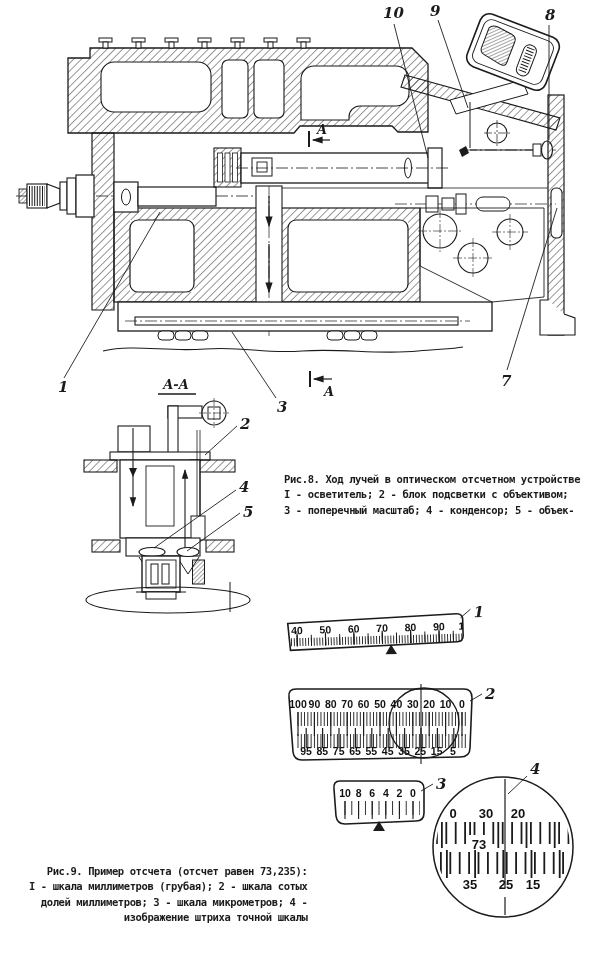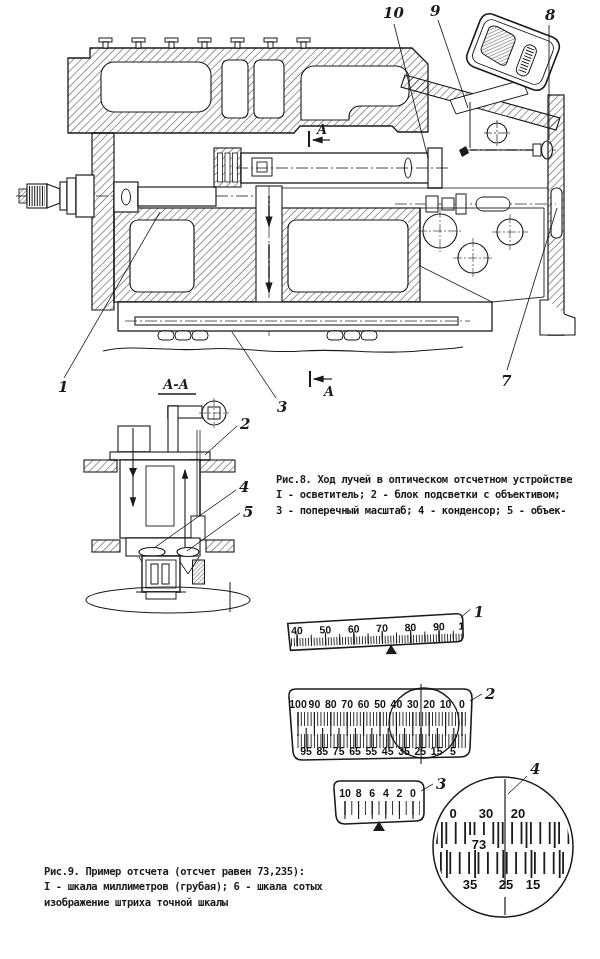--- a/index.html
+++ b/index.html
@@ -367,25 +367,26 @@
       <text class="numL" x="506" y="889">25</text>
       <text class="numL" x="533" y="889">15</text>
     </g>
     <line x1="505" y1="779" x2="505" y2="888" class="ln" stroke-width="1.2"></line>
     <line x1="505" y1="897" x2="505" y2="915" class="ln" stroke-width="1.2"></line>
     <line x1="508" y1="794" x2="527" y2="776" class="ln" stroke-width="0.9"></line>
     <text class="callout" x="530" y="774">4</text>
   </g>
 </svg>
 
-<div class="cap" style="left:276px;top:472px;">
+<div class="cap" style="left:284px;top:472px;">
   <div>Рис.8. Ход лучей в оптическом отсчетном устройстве</div>
   <div>I - осветитель; 2 - блок подсветки с объективом;</div>
   <div>3 - поперечный масштаб; 4 - конденсор; 5 - объек-</div>
 </div>
 
-<div class="cap" style="left:44px;top:864px;">
+<div class="cap" style="left:29px;top:864px;text-align:right;">
   <div>Рис.9. Пример отсчета (отсчет равен 73,235):</div>
-  <div>I - шкала миллиметров (грубая); 6 - шкала сотых</div>
+  <div>I - шкала миллиметров (грубая); 2 - шкала сотых</div>
+  <div>долей миллиметров; 3 - шкала микрометров; 4 -</div>
   <div>изображение штриха точной шкалы</div>
 </div>
 
 </div>
 
 </body></html>

